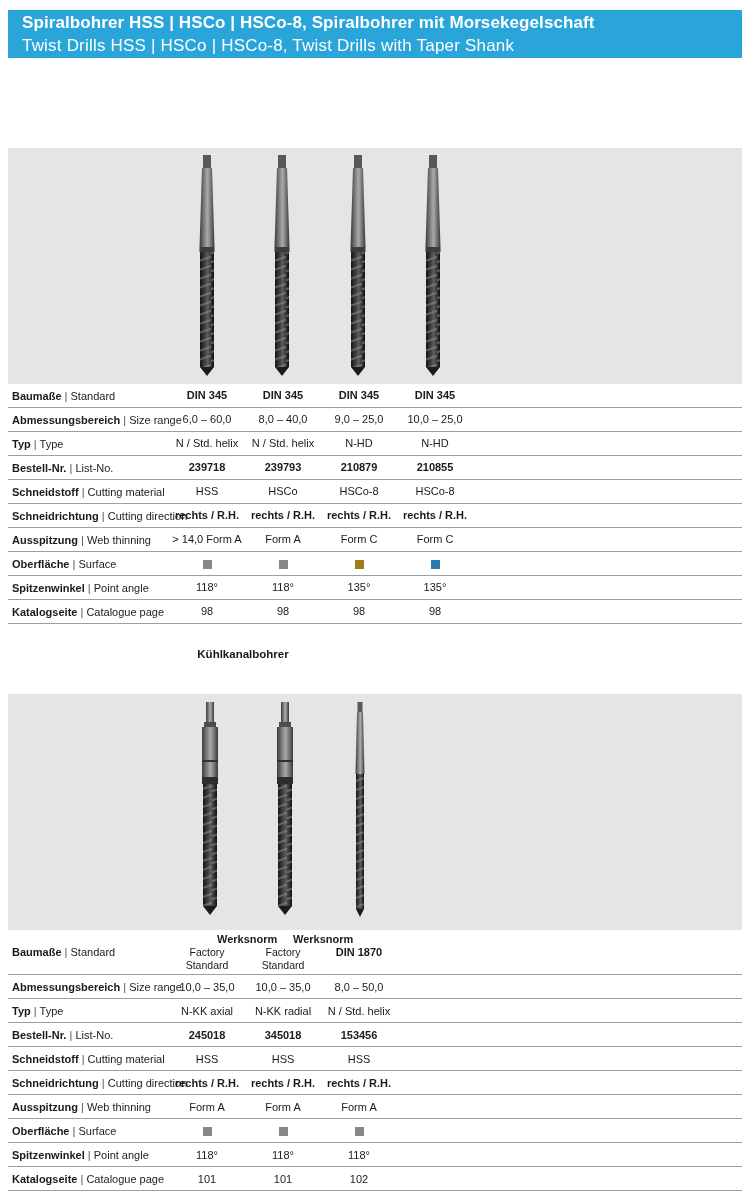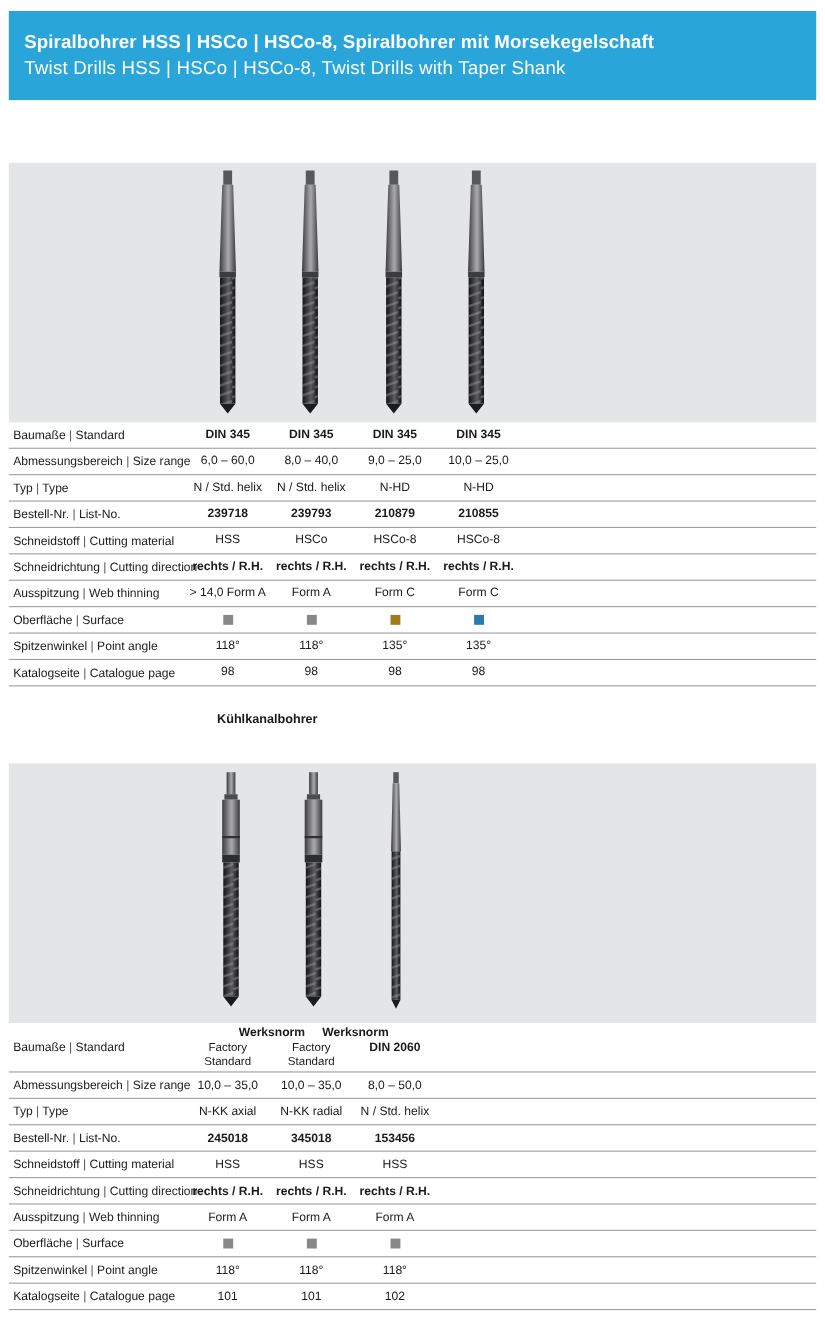--- a/index.html
+++ b/index.html
@@ -1,39 +1,39 @@
 <!DOCTYPE html>
 <html><head>
 <meta charset="utf-8">
 <style>
   * { margin:0; padding:0; box-sizing:border-box; }
   html,body { background:#fff; }
   body { width:750px; height:1203px; position:relative; font-family:"Liberation Sans", sans-serif; color:#1a1a1a; }
   .page { position:absolute; inset:0; }
 
   
-  .hdr { position:absolute; left:8px; top:10px; width:734px; height:81px; background:#2aa5da;
+  .hdr { position:absolute; left:8px; top:10px; width:734px; height:48px; background:#2aa5da;
          color:#fff; display:flex; flex-direction:column; justify-content:center; padding-left:14px; gap:3px; }
   .hdr .t1 { font-size:17px; font-weight:bold; letter-spacing:0.1px; }
   .hdr .t2 { font-size:17px; font-weight:normal; letter-spacing:0.2px; }
 
   
   .panel { position:absolute; left:8px; width:734px; height:236px; background:#e4e5e7; }
   .panel.p1 { top:148px; }
   .panel.p2 { top:694px; }
 
   
   .spec { position:absolute; left:8px; width:734px; }
   .spec.t1 { top:384px; }
   .spec.t2 { top:930px; }
   .trow { display:grid; grid-template-columns:161px 76px 76px 76px 76px; align-items:center;
           min-height:24px; border-bottom:1px solid #9aa0a3; }
   .t2 .trow { grid-template-columns:161px 76px 76px 76px; }
   .tlabel { padding-left:4px; font-size:11px; white-space:nowrap; }
-  .tlabel b { font-weight:normal; }
+  .tlabel b { font-weight:bold; }
   .tlabel .pipe { font-weight:normal; color:#555; }
   .tlabel .en { font-weight:normal; font-size:11px; color:#222; }
   .tcell { text-align:center; font-size:11px; line-height:1.15; padding:3px 0; }
   .tcell.bold { font-weight:bold; }
   .v-main { font-weight:bold; line-height:1.2;margin-left:48px; }
   .v-sub { font-weight:normal; font-size:10.5px; line-height:1.2;text-align:center; }
   .swatch { display:inline-block; width:9px; height:9px; vertical-align:middle; }
 
   
   .midhead { position:absolute; left:8px; top:648px; width:470px; text-align:center; }
@@ -198,21 +198,21 @@
       <div class="trow">
         <div class="tlabel"><b>Baumaße</b><span class="pipe"> | </span><span class="en">Standard</span></div>
         <div class="tcell bold">
           <div class="v-main">Werksnorm</div>
           <div class="v-sub">Factory Standard</div>
         </div>
         <div class="tcell bold">
           <div class="v-main">Werksnorm</div>
           <div class="v-sub">Factory Standard</div>
         </div>
-        <div class="tcell bold">DIN 2060</div>
+        <div class="tcell bold">DIN 1870</div>
       </div>
       <div class="trow">
         <div class="tlabel"><b>Abmessungsbereich</b><span class="pipe"> | </span><span class="en">Size range</span></div>
         <div class="tcell">10,0 – 35,0</div>
         <div class="tcell">10,0 – 35,0</div>
         <div class="tcell">8,0 – 50,0</div>
       </div>
       <div class="trow">
         <div class="tlabel"><b>Typ</b><span class="pipe"> | </span><span class="en">Type</span></div>
         <div class="tcell">N-KK axial</div>

